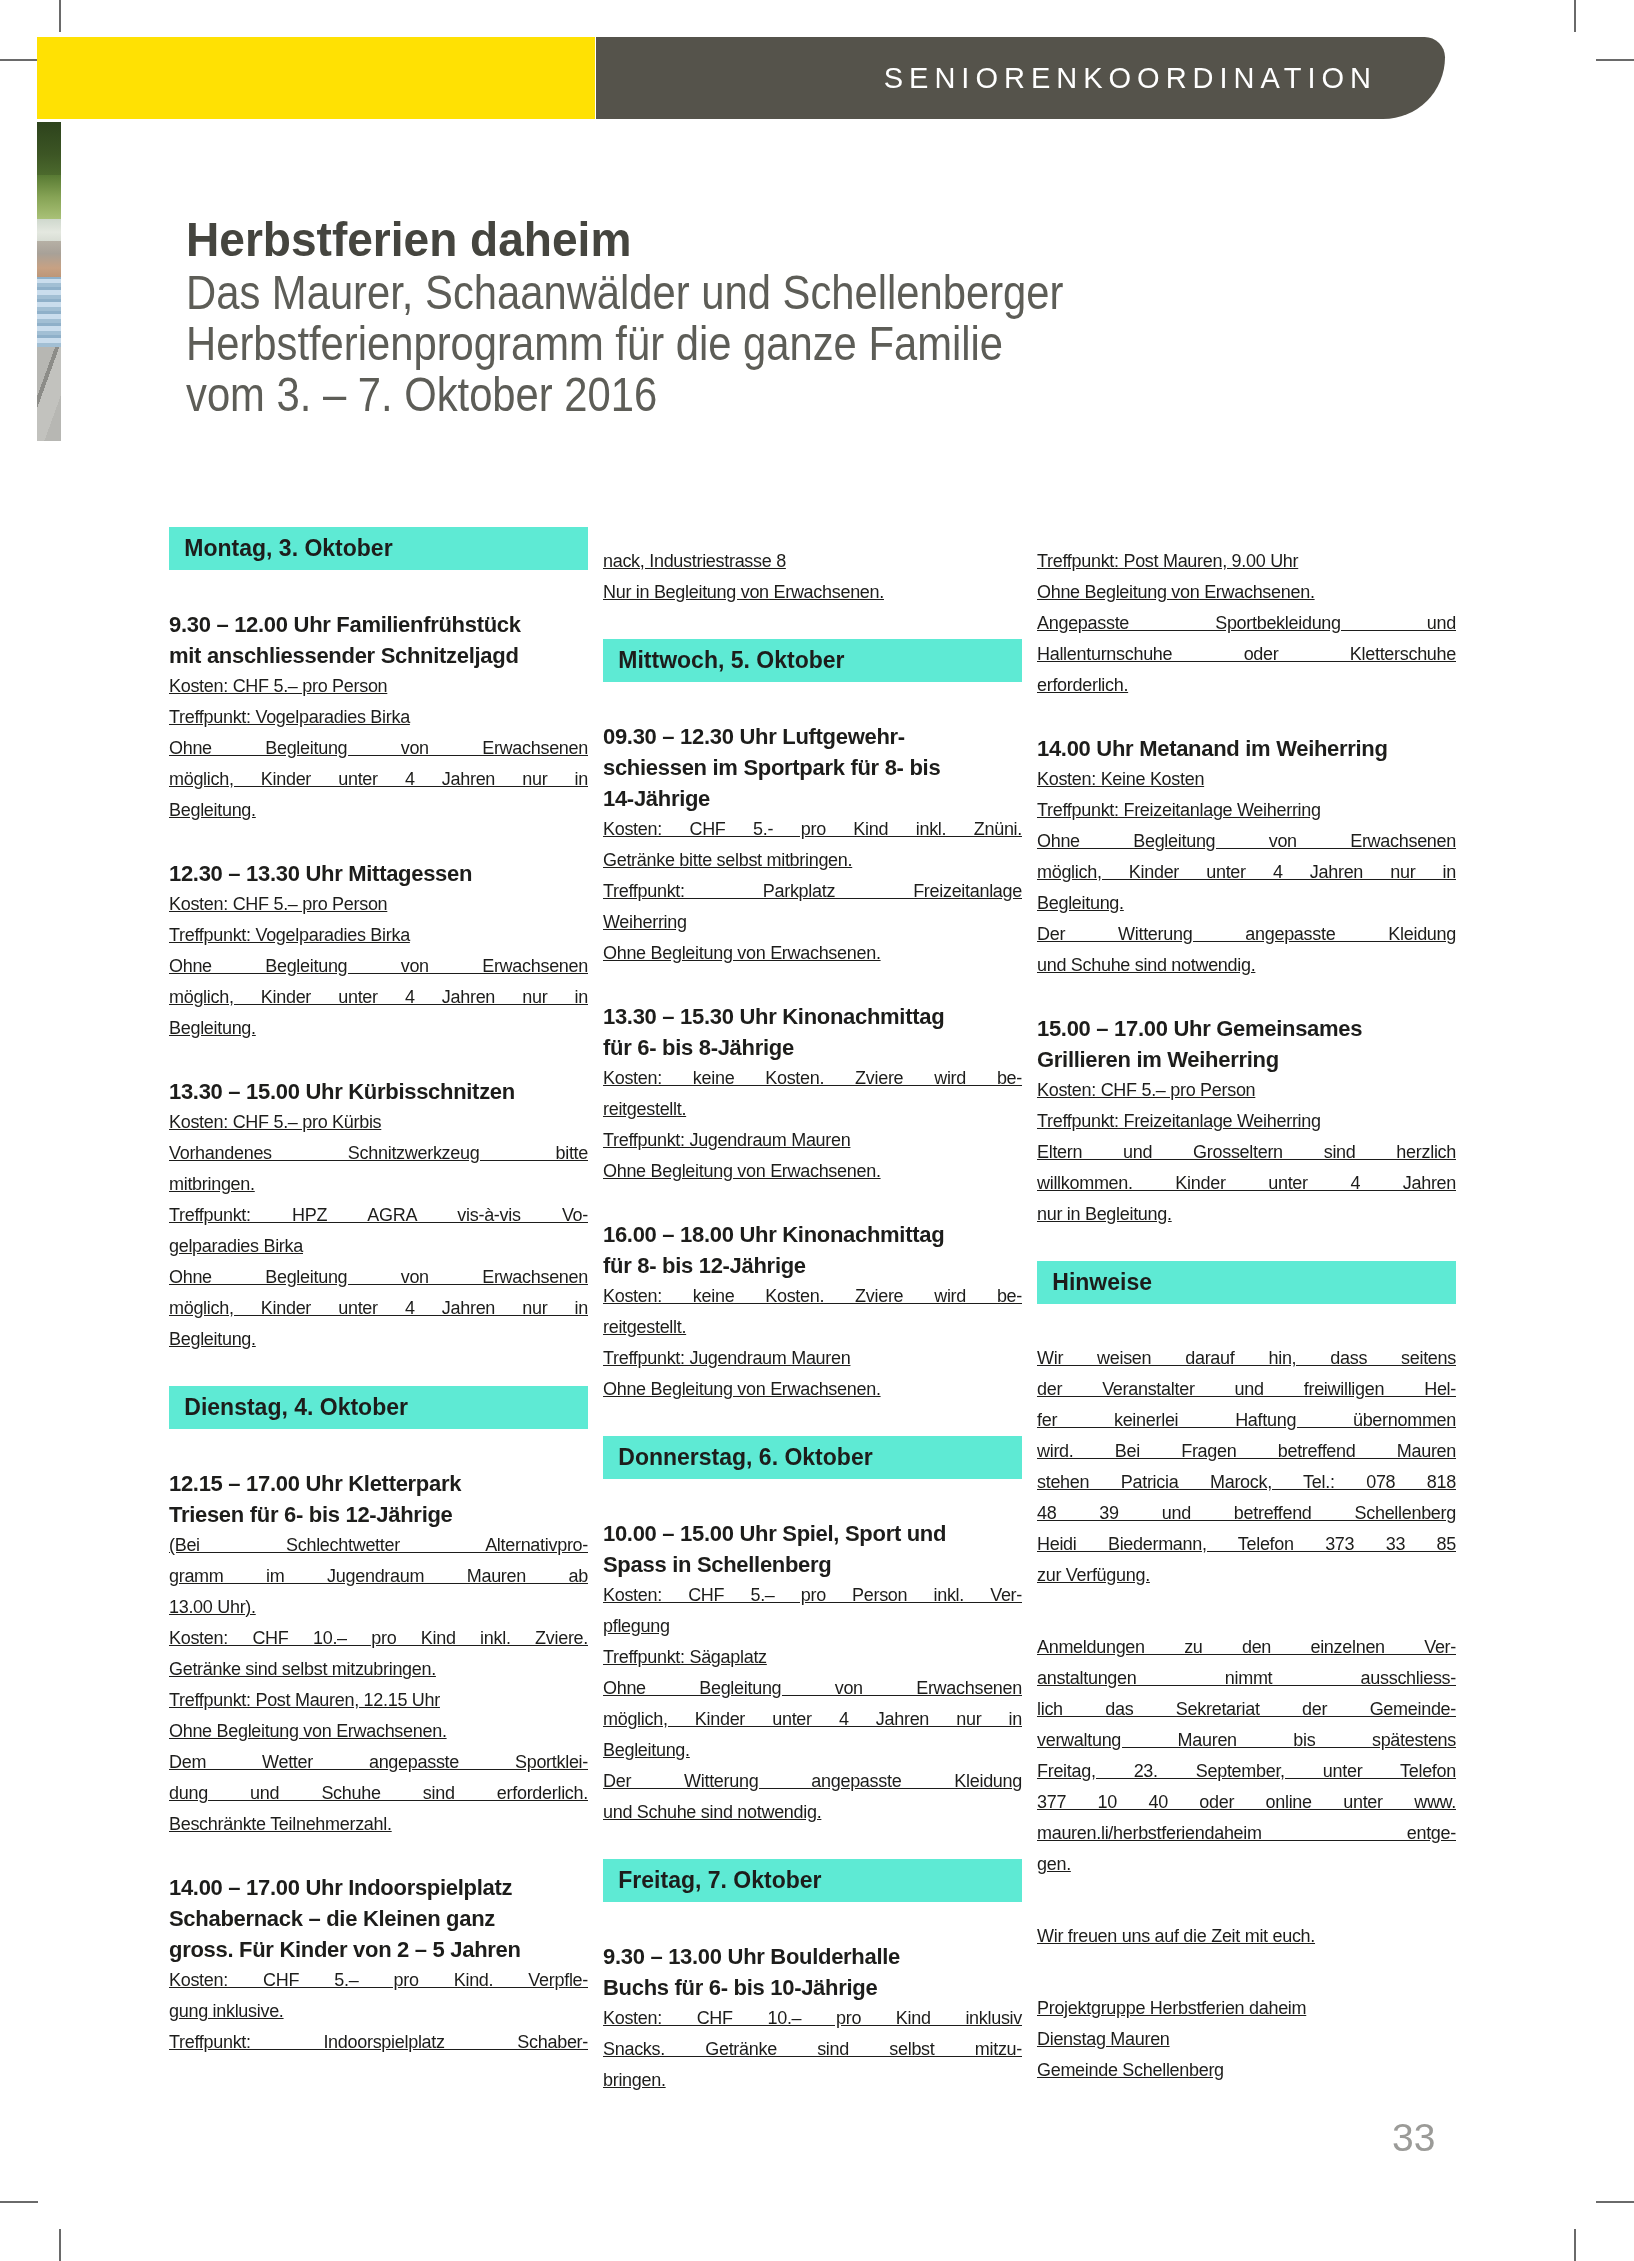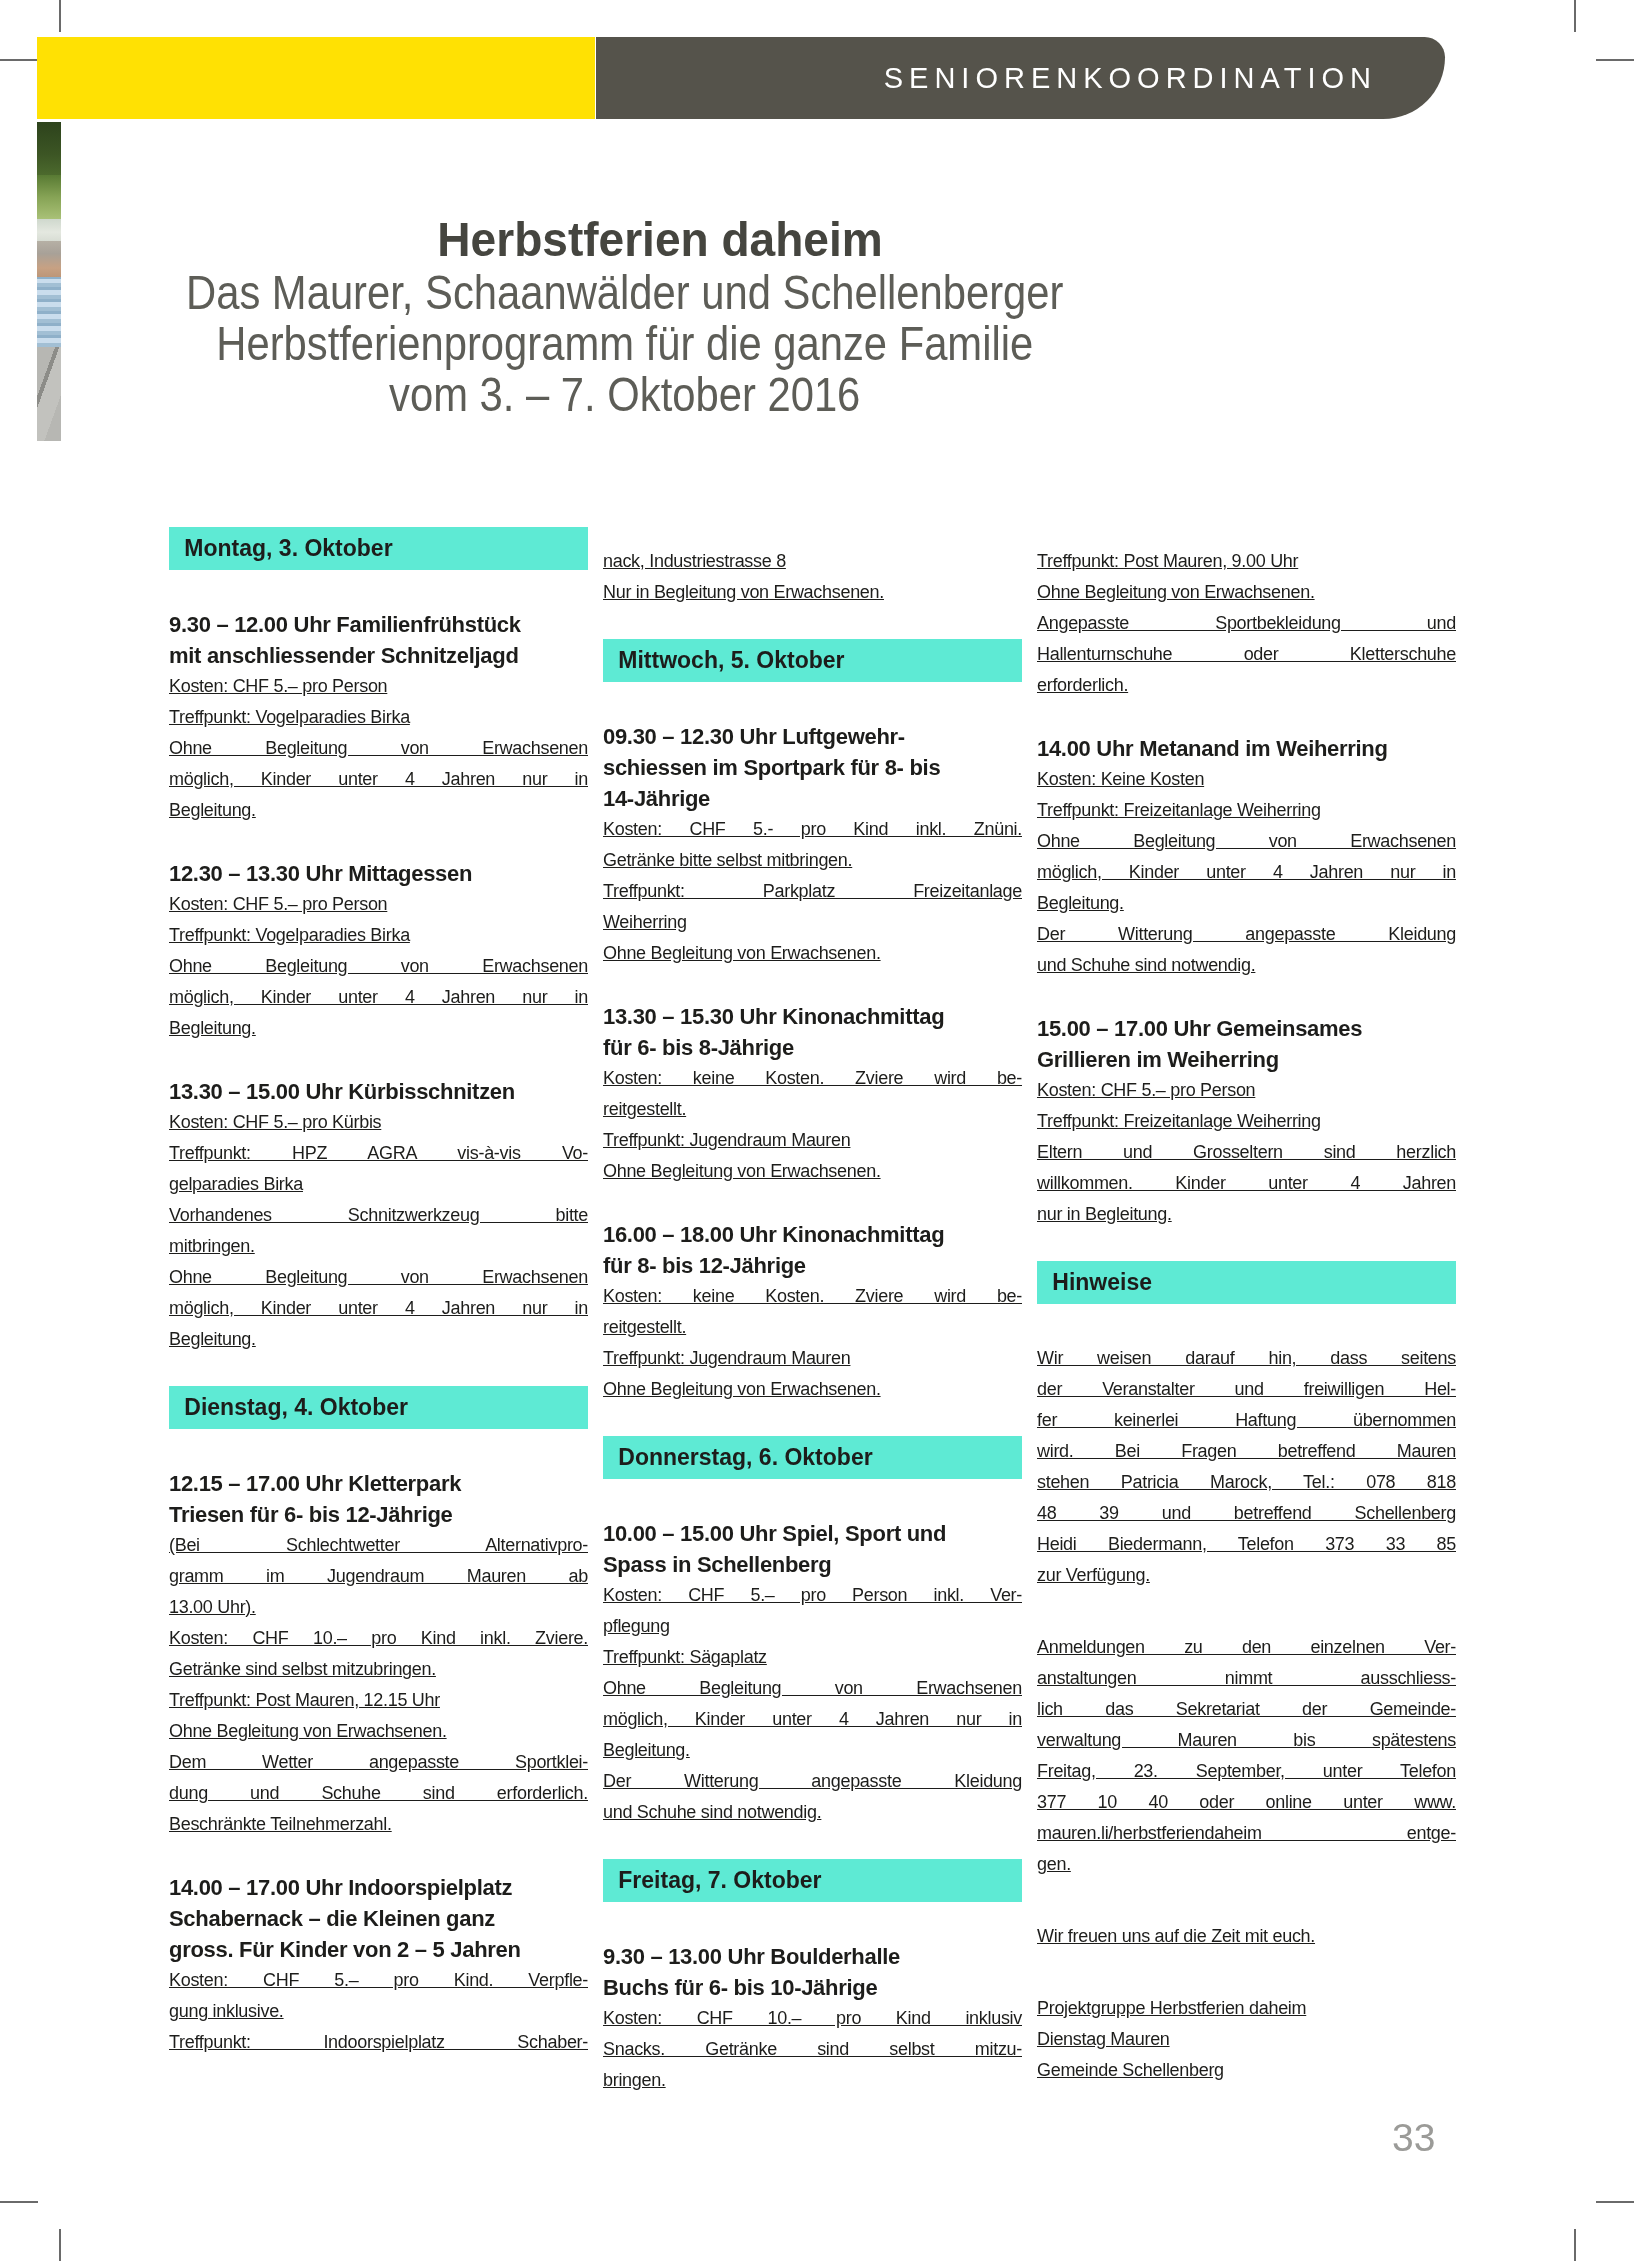--- a/index.html
+++ b/index.html
@@ -18,21 +18,21 @@
   #photo-strip{position:absolute;left:37px;top:122px;width:24px;height:319px;overflow:hidden;}
   #photo-strip .seg{width:100%;}
   .seg.trees  {height:53px;background:linear-gradient(180deg,#2d431c 0%,#3c5524 60%,#4c6a2d 100%);}
   .seg.tree2  {height:44px;background:linear-gradient(180deg,#587a33 0%,#86a355 50%,#a9c177 100%);}
   .seg.water  {height:22px;background:linear-gradient(180deg,#cfd8cd 0%,#e4e8e0 60%,#d8ddd4 100%);}
   .seg.head   {height:36px;background:linear-gradient(180deg,#b6b0a5 0%,#a8a198 35%,#c7a183 75%,#bd9678 100%);}
   .seg.shirt  {height:70px;background:repeating-linear-gradient(0deg,#a2bfd4 0 4.3px,#cadded 4.3px 8.5px,#8fb0c9 8.5px 12px);}
   .seg.paving {height:94px;background:repeating-linear-gradient(110deg,#b7b7b3 0 17px,#8c8c88 17px 21px,#c2c2be 21px 39px);}
 
   
-  #masthead{position:absolute;left:186px;top:211px;text-align:center;}
+  #masthead{position:absolute;left:186px;top:211px;}
   #masthead .h1{font-size:49px;font-weight:bold;color:#45453f;line-height:56px;
                 transform:scaleX(.94);transform-origin:0 0;white-space:nowrap;}
   #masthead .sub{font-size:48px;font-weight:normal;color:#5d5d57;line-height:51px;
                  transform:scaleX(.87);transform-origin:0 0;white-space:nowrap;}
 
   
   .col{position:absolute;top:524px;width:419px;}
   .bar{background:#5eead4;height:43px;line-height:43px;padding-left:15.3px;
        font-weight:bold;font-size:23px;color:#1d1d1b;margin:31px 0 39px 0;
        box-sizing:border-box;width:100%;}
@@ -113,26 +113,26 @@
           <span class="ln">möglich, Kinder unter 4 Jahren nur in</span>
           <span class="ln last">Begleitung.</span>
         </div>
         <div class="title">
           <span class="ln last">13.30 – 15.00 Uhr Kürbisschnitzen</span>
         </div>
         <div class="para">
           <span class="ln last">Kosten: CHF 5.– pro Kürbis</span>
         </div>
         <div class="para">
+          <span class="ln">Vorhandenes Schnitzwerkzeug bitte</span>
+          <span class="ln last">mitbringen.</span>
+        </div>
+        <div class="para">
           <span class="ln">Treffpunkt: HPZ AGRA vis-à-vis Vo-</span>
           <span class="ln last">gelparadies Birka</span>
-        </div>
-        <div class="para">
-          <span class="ln">Vorhandenes Schnitzwerkzeug bitte</span>
-          <span class="ln last">mitbringen.</span>
         </div>
         <div class="para">
           <span class="ln">Ohne Begleitung von Erwachsenen</span>
           <span class="ln">möglich, Kinder unter 4 Jahren nur in</span>
           <span class="ln last">Begleitung.</span>
         </div>
         <div class="bar">Dienstag, 4. Oktober</div>
         <div class="title">
           <span class="ln">12.15 – 17.00 Uhr Kletterpark</span>
           <span class="ln last">Triesen für 6- bis 12-Jährige</span>

